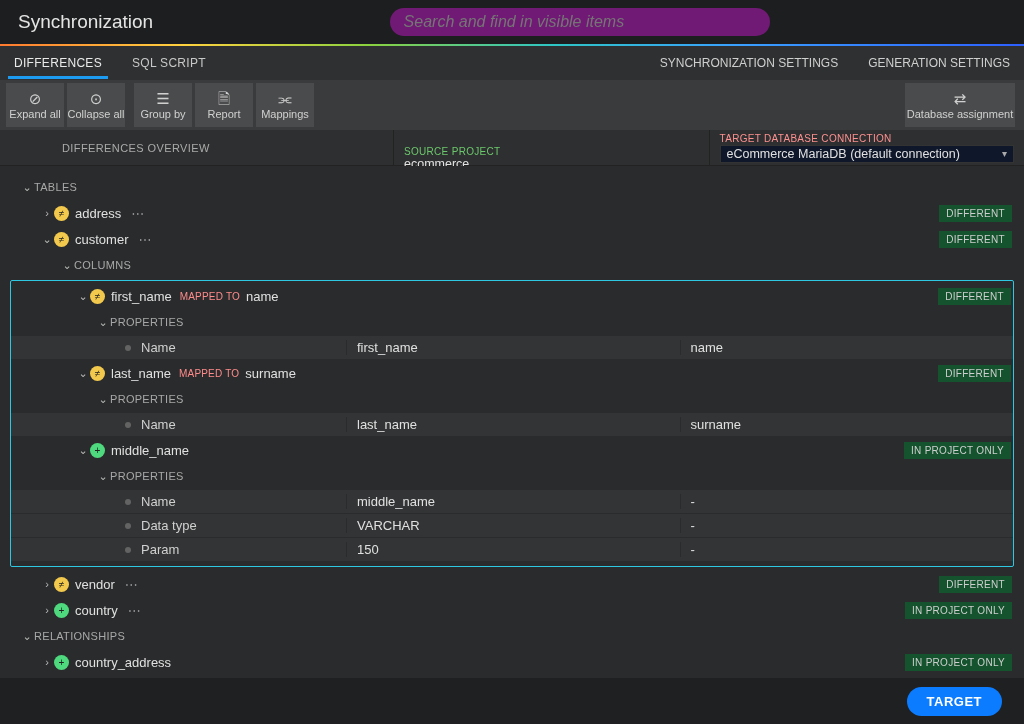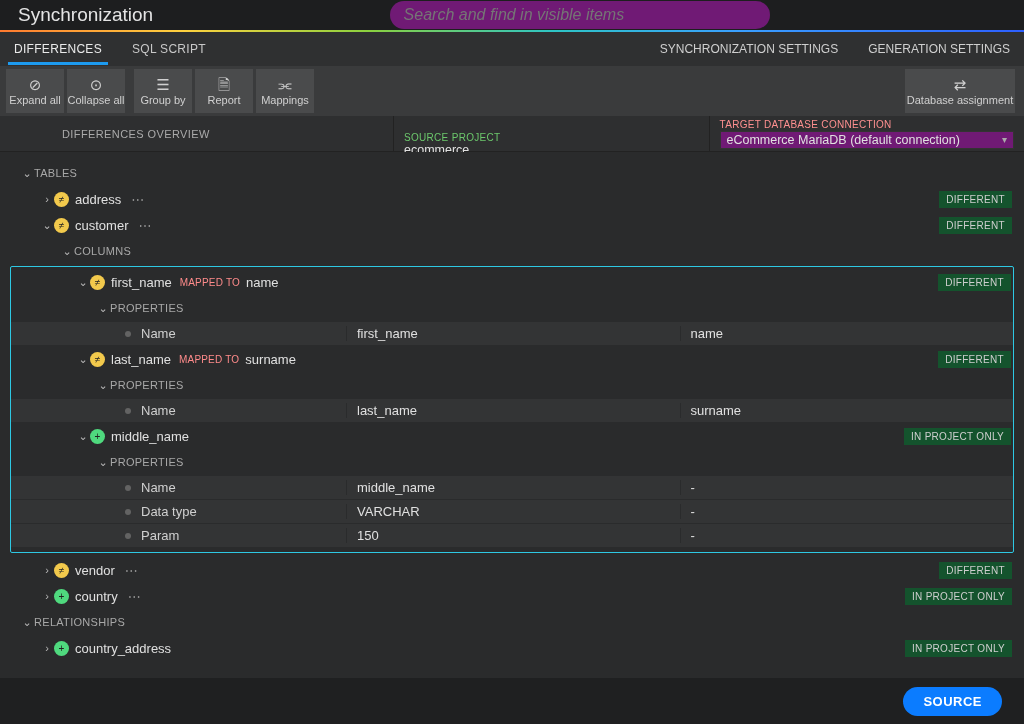--- a/index.html
+++ b/index.html
@@ -9,21 +9,21 @@
     color: #d0d0d0;
     font-size: 13px;
     width: 1024px;
     height: 724px;
     overflow: hidden;
     display: flex;
     flex-direction: column;
   }
   .header {
     background: #1d1e1f;
-    height: 30px;
+    height: 44px;
     display: flex;
     align-items: center;
     padding: 0 18px;
   }
   .header-title {
     font-size: 19px;
     font-weight: 300;
     color: #e4e4e4;
   }
   .search-wrap { flex: 1; display: flex; justify-content: center; }
@@ -111,21 +111,21 @@
     justify-content:center;
     padding: 2px 10px;
     border-left: 1px solid #222;
     height:100%;
   }
   .col-label { font-size: 10px; letter-spacing: 0.3px; }
   .col-label.src { color: #6cc86c; margin-top: 22px; }
   .col-label.tgt { color: #ff9090; }
   .col-value { font-size: 12.5px; color: #e0e0e0; }
   .col-value.sel {
-    background: #701a75;
+    background: #0f172a;
     border: 1px solid #333;
     padding: 1px 6px;
     margin-top:1px;
     display:flex;
     justify-content:space-between;
     align-items:center;
   }
   .col-value.sel .caret { font-size:10px; color:#aaa; }
 
   .content { flex:1; overflow-y:auto; background:#2a2b2c; padding:8px 10px 10px 10px; }
@@ -399,14 +399,14 @@
   <div class="row ind1">
     <span class="caret-ico">›</span>
     <span class="status-ico status-new">+</span>
     <span class="row-label">country_address</span>
     <span class="badge">IN PROJECT ONLY</span>
   </div>
 
 </div>
 
 <div class="footer">
-  <button class="close-btn">SOURCE</button>
+  <button class="close-btn">TARGET</button>
 </div>
 
 </body></html>

